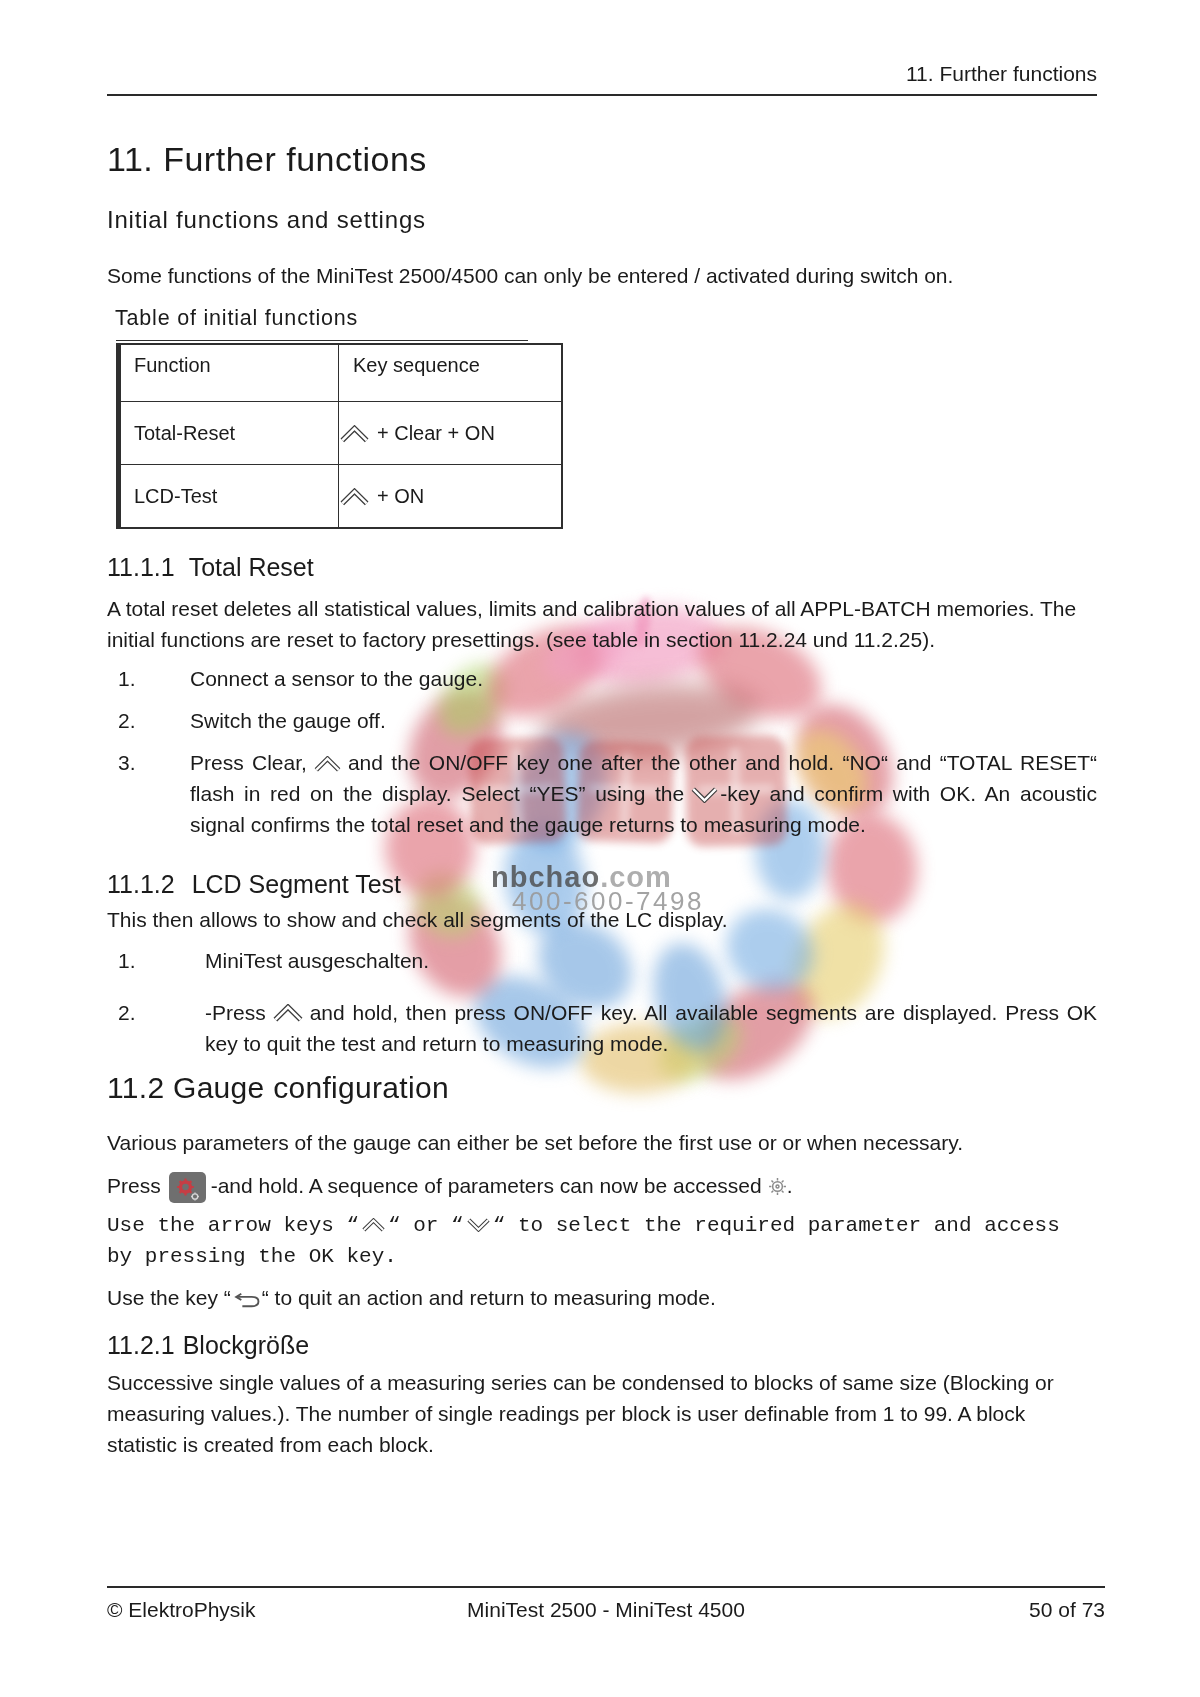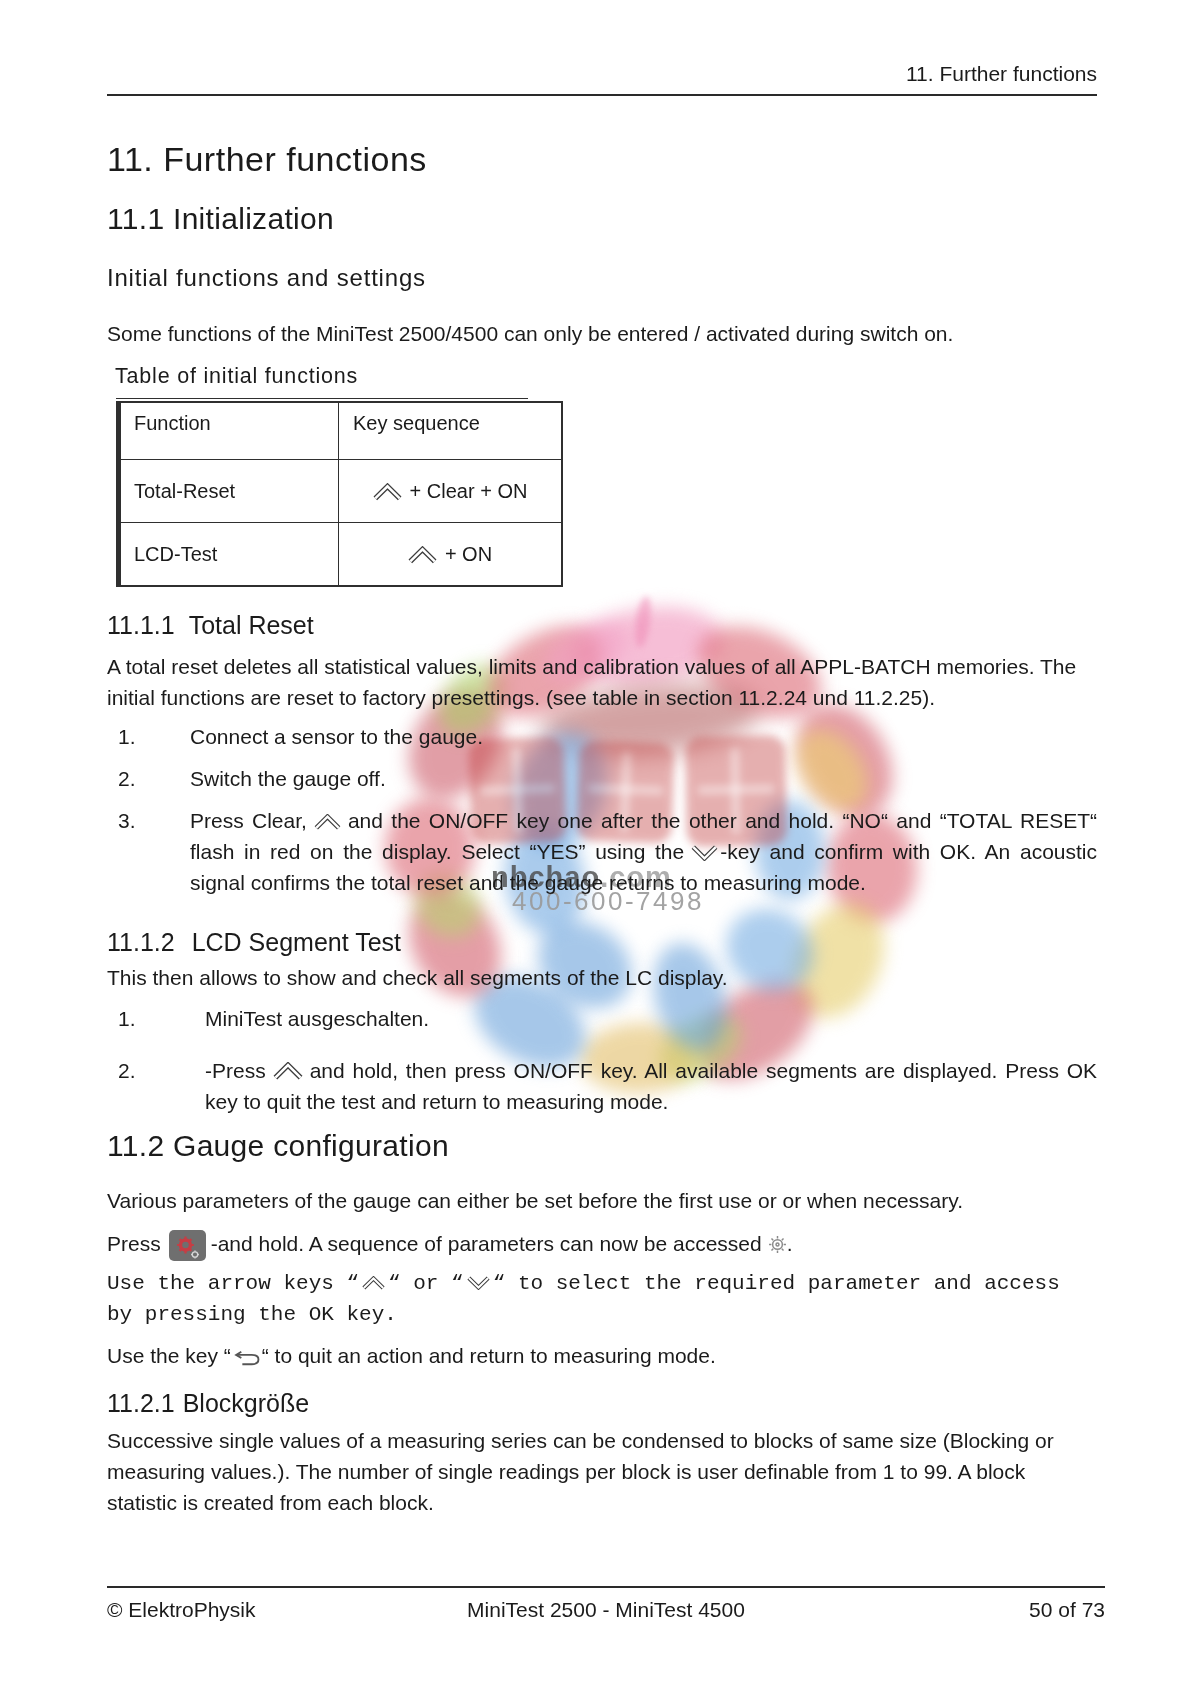--- a/index.html
+++ b/index.html
@@ -31,21 +31,21 @@
   .tblwrap{margin-top:9px;margin-left:9px;width:412px;}
   .tbl-topline{border-top:1.5px solid #2f2f2f;margin-bottom:2px;}
   table.init{border-collapse:collapse;width:412px;table-layout:fixed;}
   table.init{border:2.5px solid #2f2f2f;border-left-width:5px;}
   table.init td{border:1.5px solid #2f2f2f;font-size:20px;}
   .c1{width:204px;padding:9px 0 9px 13px;vertical-align:top;}
   .hrow td{height:38px;vertical-align:top;}
   .drow td{height:44px;vertical-align:middle;}
   .c2{width:208px;}
   .c2.head{padding:9px 0 9px 14px;text-align:left;}
-  .c2.keys{text-align:center;}
+  .c2.keys{}
   
   .step{display:flex;margin-top:0;}
   .step .no{flex:0 0 83px;font-size:21px;line-height:31px;padding-left:11px;box-sizing:border-box;}
   .l2 .no{flex:0 0 98px;}
   .step .tx{flex:1;font-size:21px;line-height:31px;}
   
   svg.chev{vertical-align:-2px;margin:0 7px;}
   svg.chev-s{vertical-align:-1px;margin:0 3px;}
   svg.chev.tbl{margin:0 8px 0 0;vertical-align:-3px;}
   svg.chev.nogap-r{margin-right:2px;}
@@ -136,21 +136,20 @@
     <div class="wm-phone">400-600-7498</div>
   </div>
 
   <div class="content">
 
     <div class="hdr">11. Further functions</div>
     <div class="hdr-rule"></div>
 
     <div class="h1">11. Further functions</div>
 
-    <div class="h2 first">11.1 Initialization</div>
     <div class="subhead">Initial functions and settings</div>
     <p class="body-t intro">Some functions of the MiniTest 2500/4500 can only be entered / activated during switch on.</p>
 
     <div class="caption">Table of initial functions</div>
     <div class="tblwrap">
       <div class="tbl-topline"></div>
       <table class="init">
         <tbody>
         <tr class="hrow">
           <td class="c1">Function</td>

